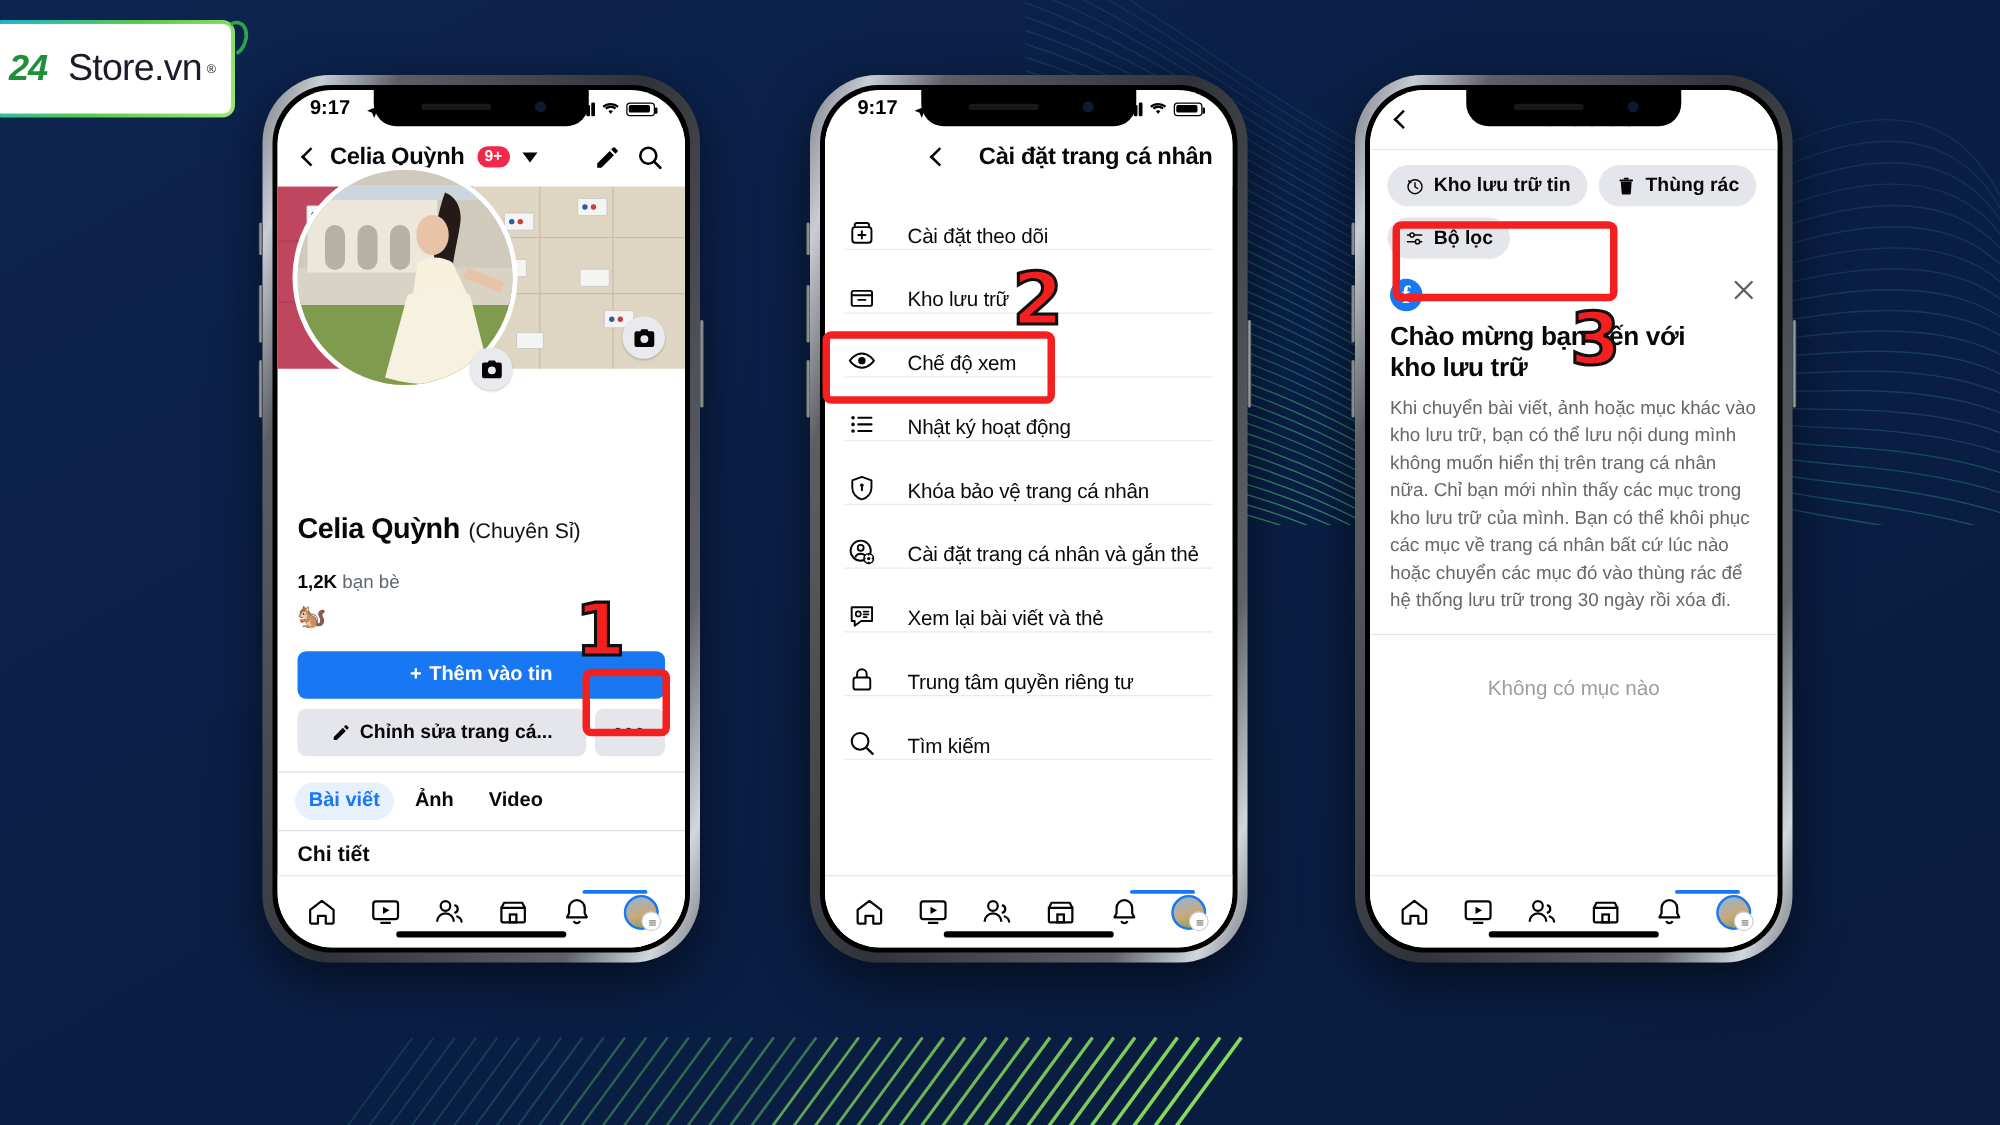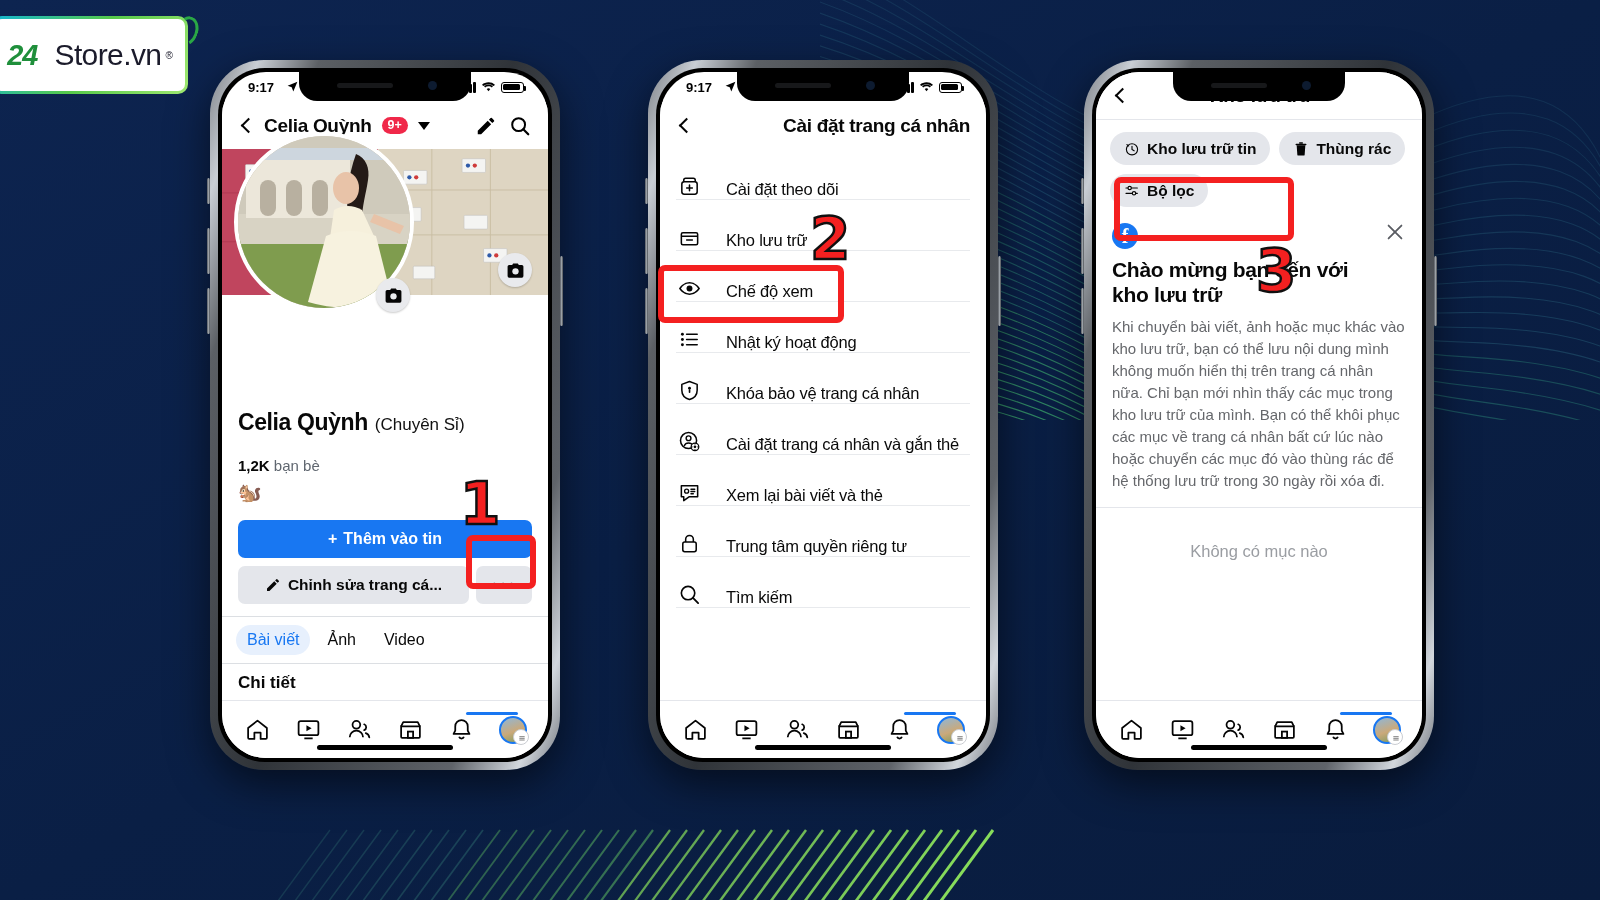--- a/index.html
+++ b/index.html
@@ -68,21 +68,21 @@
   }
   
   .btn-side{ position:absolute; background:linear-gradient(90deg,#55595f,#9aa0a6,#4c5054); border-radius:2px; }
 
   
   .statusbar{
     height:30px; flex:0 0 30px; display:flex; align-items:center;
     justify-content:space-between; padding:0 24px 0 26px;
     font-size:14px; font-weight:bold; color:#000; position:relative; z-index:13;
   }
-  .sb-left{ display:flex; align-items:flex-start; gap:12px; font-size:13px; font-weight:600;}
+  .sb-left{ display:flex; align-items:flex-end; gap:12px; font-size:16px; font-weight:600;}
   .sb-right{ display:flex; align-items:center; gap:5px; }
   .sig { display:flex; align-items:flex-end; gap:1.5px; height:11px;}
   .sig i{ display:block; width:2.6px; background:#000; border-radius:1px; }
   .sig i:nth-child(1){height:4px}.sig i:nth-child(2){height:6px}
   .sig i:nth-child(3){height:8.5px}.sig i:nth-child(4){height:11px}
   .batt{ width:23px; height:11px; border:1.4px solid #000; border-radius:3px; position:relative;}
   .batt::after{content:""; position:absolute; right:-3.4px; top:3px; width:2px;height:5px;background:#000;border-radius:0 1px 1px 0;}
   .batt i{ position:absolute; left:1.4px; top:1.4px; bottom:1.4px; width:17px; background:#000; border-radius:1.5px;}
 
   
@@ -123,21 +123,21 @@
     color:#fff; font-size:16px; font-weight:bold; position:relative;
   }
   .row-edit{ margin:8px 16px 0; display:flex; gap:7px; }
   .btn-grey{
     flex:1; height:38px; background:#e4e6eb; border-radius:7px;
     display:flex;align-items:center;justify-content:center; gap:7px;
     color:#080808; font-size:15.5px; font-weight:bold;
   }
   .btn-dots{ width:56px; height:38px; background:#e4e6eb; border-radius:7px; display:flex;align-items:center;justify-content:center; letter-spacing:2px; font-size:19px; font-weight:bold; color:#1c1e21;}
   .tabs{ margin-top:12px; border-top:1px solid #dcdfe3; display:flex; align-items:center; gap:6px; padding:8px 14px 8px; }
-  .tab{ font-size:16px; font-weight:normal; color:#080808; padding:6px 11px; border-radius:16px; }
+  .tab{ font-size:16px; font-weight:bold; color:#080808; padding:6px 11px; border-radius:16px; }
   .tab.active{ color:#1877f2; background:#e7f0fd; }
   .detail-strip{ border-top:1px solid #dcdfe3; padding:9px 16px 0; font-size:17px; font-weight:bold; color:#080808; overflow:hidden; height:26px;}
 
   
   .tabbar{
     margin-top:auto; flex:0 0 58px; border-top:1px solid #e4e6eb;
     display:flex; align-items:center; justify-content:space-around; padding:0 10px;
     position:relative; background:#fff;
   }
   .tb-item{ width:34px;height:34px; display:flex;align-items:center;justify-content:center; position:relative;}
@@ -556,21 +556,21 @@
               <path d="M10 12.6l2.4-3.1a3.9 3.9 0 0 0-4.8 0z" fill="#000"></path>
               <path d="M10 6.1c1.7 0 3.3.6 4.5 1.6l1.5-1.9A9.3 9.3 0 0 0 10 3.6a9.3 9.3 0 0 0-6 2.2l1.5 1.9A7 7 0 0 1 10 6.1z" fill="#000"></path>
               <path d="M10 .8C6.7.8 3.7 2 1.4 3.9l1.5 1.9A11 11 0 0 1 10 3.2c2.7 0 5.2 1 7.1 2.6l1.5-1.9A12.9 12.9 0 0 0 10 .8z" fill="#000"></path>
             </svg>
           <span class="batt">
               <i></i>
             </span>
         </span>
       </div>
 
-      <div class="navbar" style="justify-content:space-between;">
+      <div class="navbar" style="justify-content:flex-end;">
         <span class="chev-back"></span>
         <span class="nav-title" style="margin-left:16px;">Cài đặt trang cá nhân</span>
       </div>
 
       <div class="list">
         <div class="list-item">
           <span class="li-ico">
             <svg width="23" height="23" viewBox="0 0 24 24">
                 <rect x="4" y="7" width="16" height="13" rx="2.5" fill="none" stroke="#050505" stroke-width="1.6"></rect>
                 <path d="M6 7V5.5a2 2 0 0 1 2-2h8a2 2 0 0 1 2 2V7" fill="none" stroke="#050505" stroke-width="1.6"></path>

